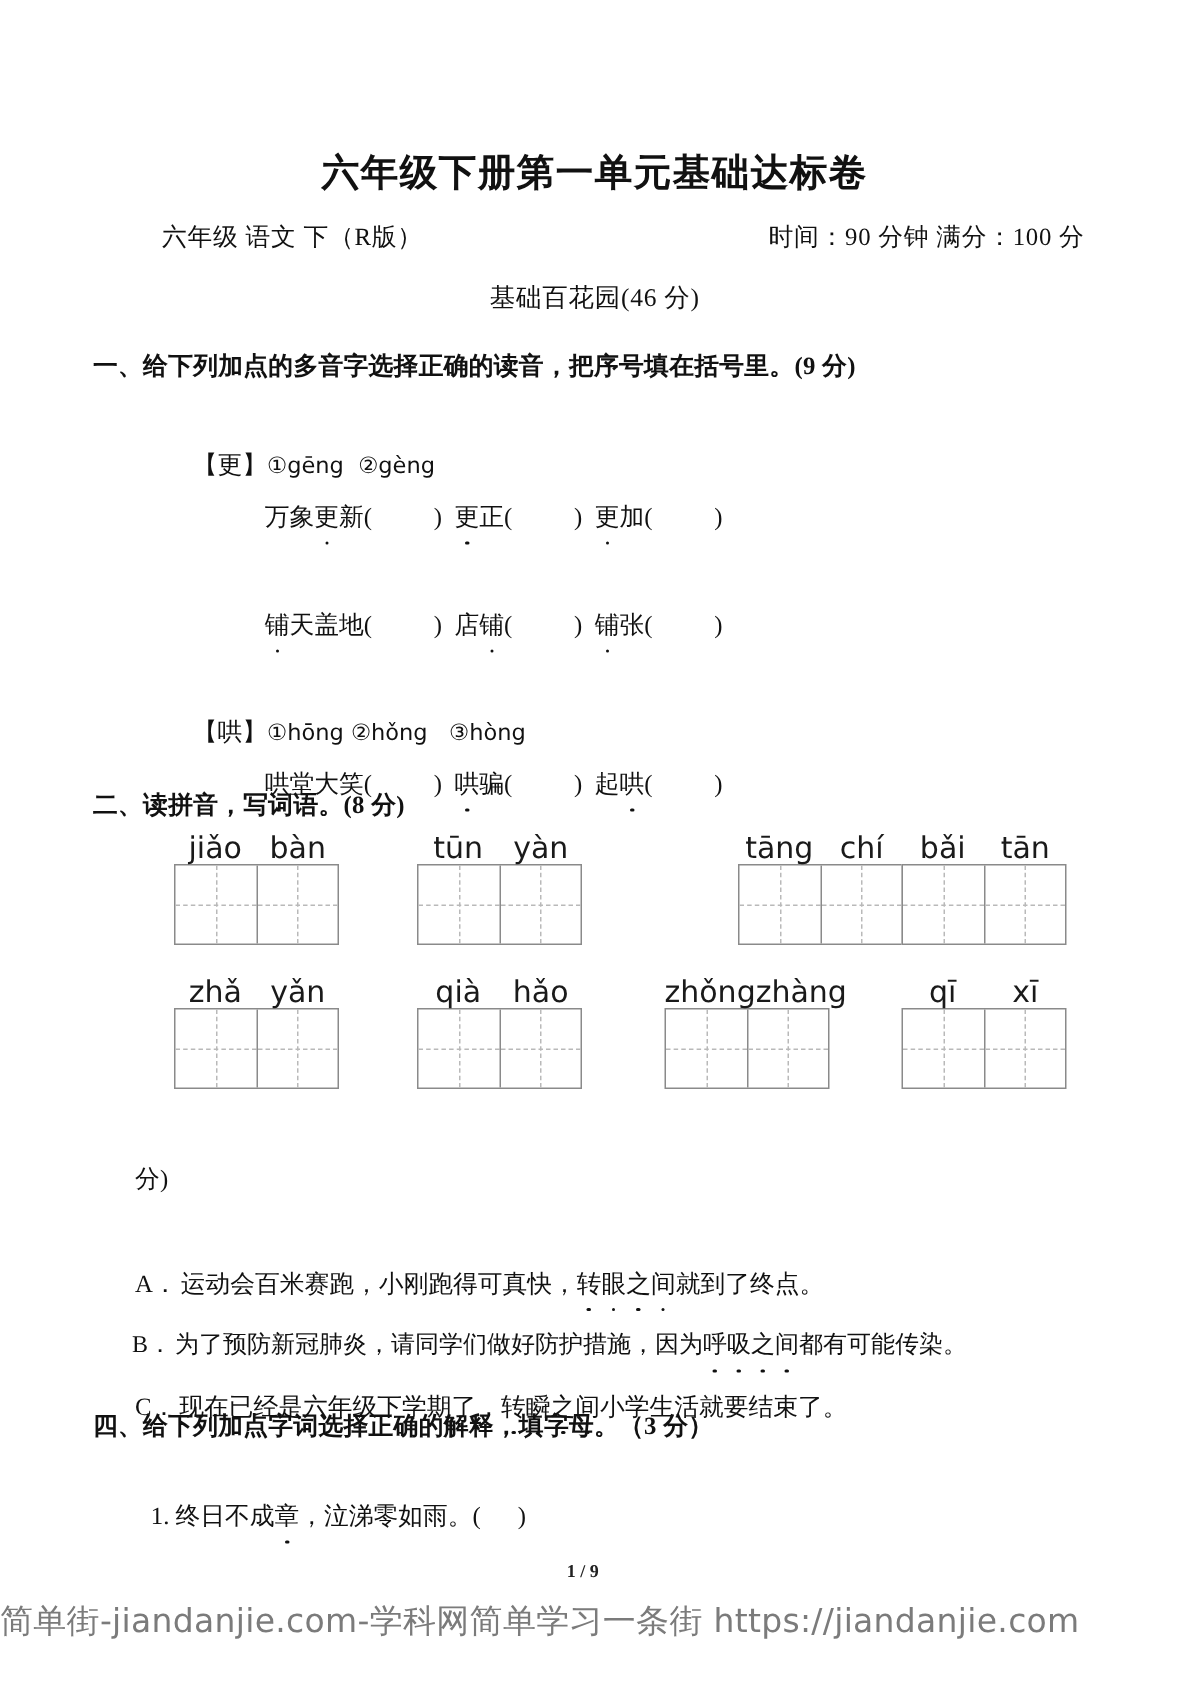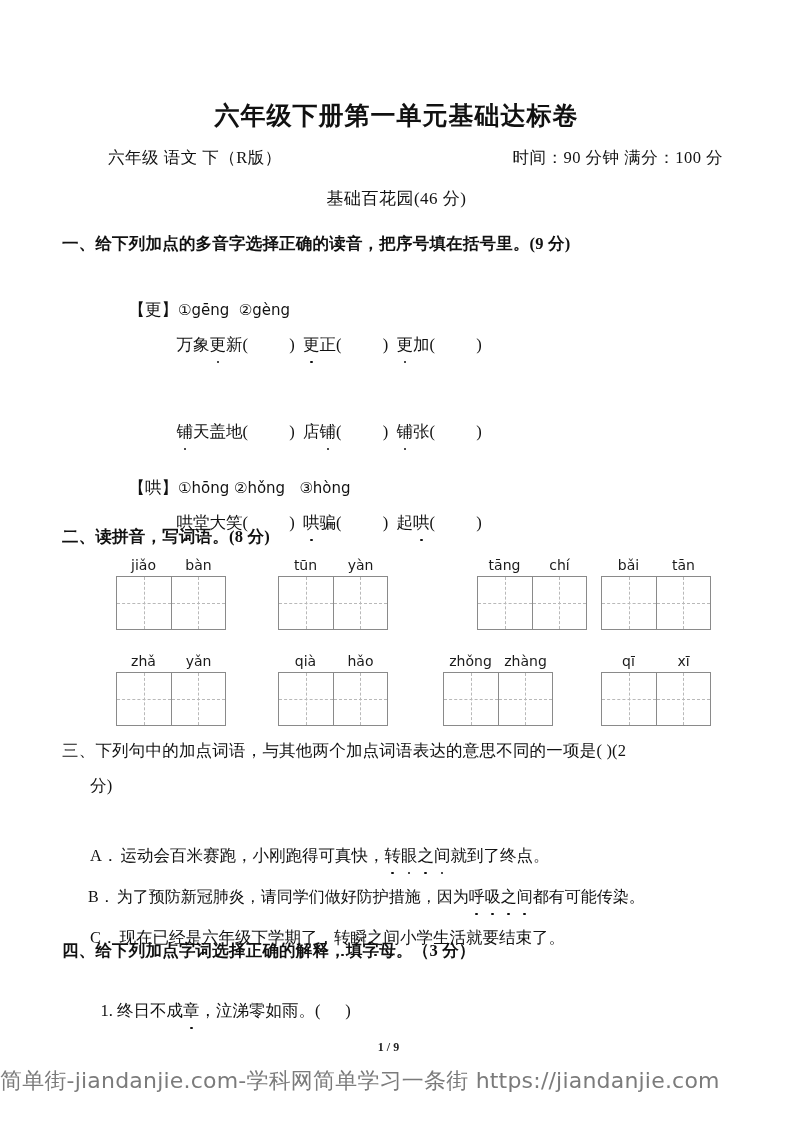--- a/index.html
+++ b/index.html
@@ -100,21 +100,21 @@
 
   .paren { letter-spacing: 0; }
 
   
   .tzg-group {
     position: absolute;
   }
   .tzg-pinyin {
     display: flex;
     font-family: "DejaVu Sans", sans-serif;
-    font-size: 14px;
+    font-size: 20px;
     line-height: 18px;
     color: #1a1a1a;
     margin-bottom: 2px;
   }
   .tzg-pinyin span {
     flex: 1 1 0;
     text-align: center;
     white-space: nowrap;
   }
   .tzg-boxes {
@@ -199,21 +199,21 @@
 
   <div class="q-heading" style="top:231px;">一、给下列加点的多音字选择正确的读音，把序号填在括号里。(9 分)</div>
 
   <div class="sub-line" style="top:271px; left:112px;">
     <span>【更】</span><span class="pinyin-opt">①gēng  ②gèng</span>
   </div>
   <div class="sub-line" style="top:306px; left:160px;">
     <span><span>万象</span><span class="dotchar">更</span><span>新</span><span class="paren">(          )</span></span><span>  </span><span><span></span><span class="dotchar">更</span><span>正</span><span class="paren">(          )</span></span><span>  </span><span><span></span><span class="dotchar">更</span><span>加</span><span class="paren">(          )</span></span>
   </div>
 
-  <div class="sub-line" style="top:393px; left:160px;">
+  <div class="sub-line" style="top:378px; left:160px;">
     <span><span></span><span class="dotchar">铺</span><span>天盖地</span><span class="paren">(          )</span></span><span>  </span><span><span>店</span><span class="dotchar">铺</span><span></span><span class="paren">(          )</span></span><span>  </span><span><span></span><span class="dotchar">铺</span><span>张</span><span class="paren">(          )</span></span>
   </div>
 
   <div class="sub-line" style="top:484px; left:160px;">
     <span><span></span><span class="dotchar">哄</span><span>堂大笑</span><span class="paren">(          )</span></span><span>  </span><span><span></span><span class="dotchar">哄</span><span>骗</span><span class="paren">(          )</span></span><span>  </span><span><span>起</span><span class="dotchar">哄</span><span></span><span class="paren">(          )</span></span>
   </div>
   <div class="sub-line" style="top:449px; left:112px;">
     <span>【哄】</span><span class="pinyin-opt">①hōng ②hǒng   ③hòng</span>
   </div>
 
@@ -234,21 +234,21 @@
     <div class="tzg-pinyin">
       <span>tūn</span>
       <span>yàn</span>
     </div>
     <div class="tzg-boxes">
       <div class="tzg-cell"></div>
       <div class="tzg-cell"></div>
     </div>
   </div>
 
-  <div class="tzg-group" style="top:556px; left:443px;padding-left:34px;">
+  <div class="tzg-group" style="top:556px; left:458px;padding-left:34px;">
     <div class="tzg-pinyin">
       <span>tāng</span>
       <span>chí</span>
     </div>
     <div class="tzg-boxes">
       <div class="tzg-cell"></div>
       <div class="tzg-cell"></div>
     </div>
   </div>
 
@@ -300,21 +300,20 @@
     <div class="tzg-pinyin">
       <span>qī</span>
       <span>xī</span>
     </div>
     <div class="tzg-boxes">
       <div class="tzg-cell"></div>
       <div class="tzg-cell"></div>
     </div>
   </div>
 
-  <div class="q-heading" style="top:738px; font-weight:normal;">三、下列句中的加点词语，与其他两个加点词语表达的意思不同的一项是(      )(2</div>
   <div class="q-heading" style="top:773px; left:90px; font-weight:normal;">分)</div>
 
   <div class="choice" style="top:803px;">
     <span class="lbl">A．</span><span>运动会百米赛跑，小刚跑得可真快，</span><span class="dotted-phrase"><span class="dotchar">转</span><span class="dotchar">眼</span><span class="dotchar">之</span><span class="dotchar">间</span></span><span>就到了终点。</span>
   </div>
 
   <div class="choice" style="top:844px; left:88px; font-size:16px;">
     <span class="lbl">B．</span><span>为了预防新冠肺炎，请同学们做好防护措施，因为</span><span class="dotted-phrase"><span class="dotchar">呼</span><span class="dotchar">吸</span><span class="dotchar">之</span><span class="dotchar">间</span></span><span>都有可能传染。</span>
   </div>
 

